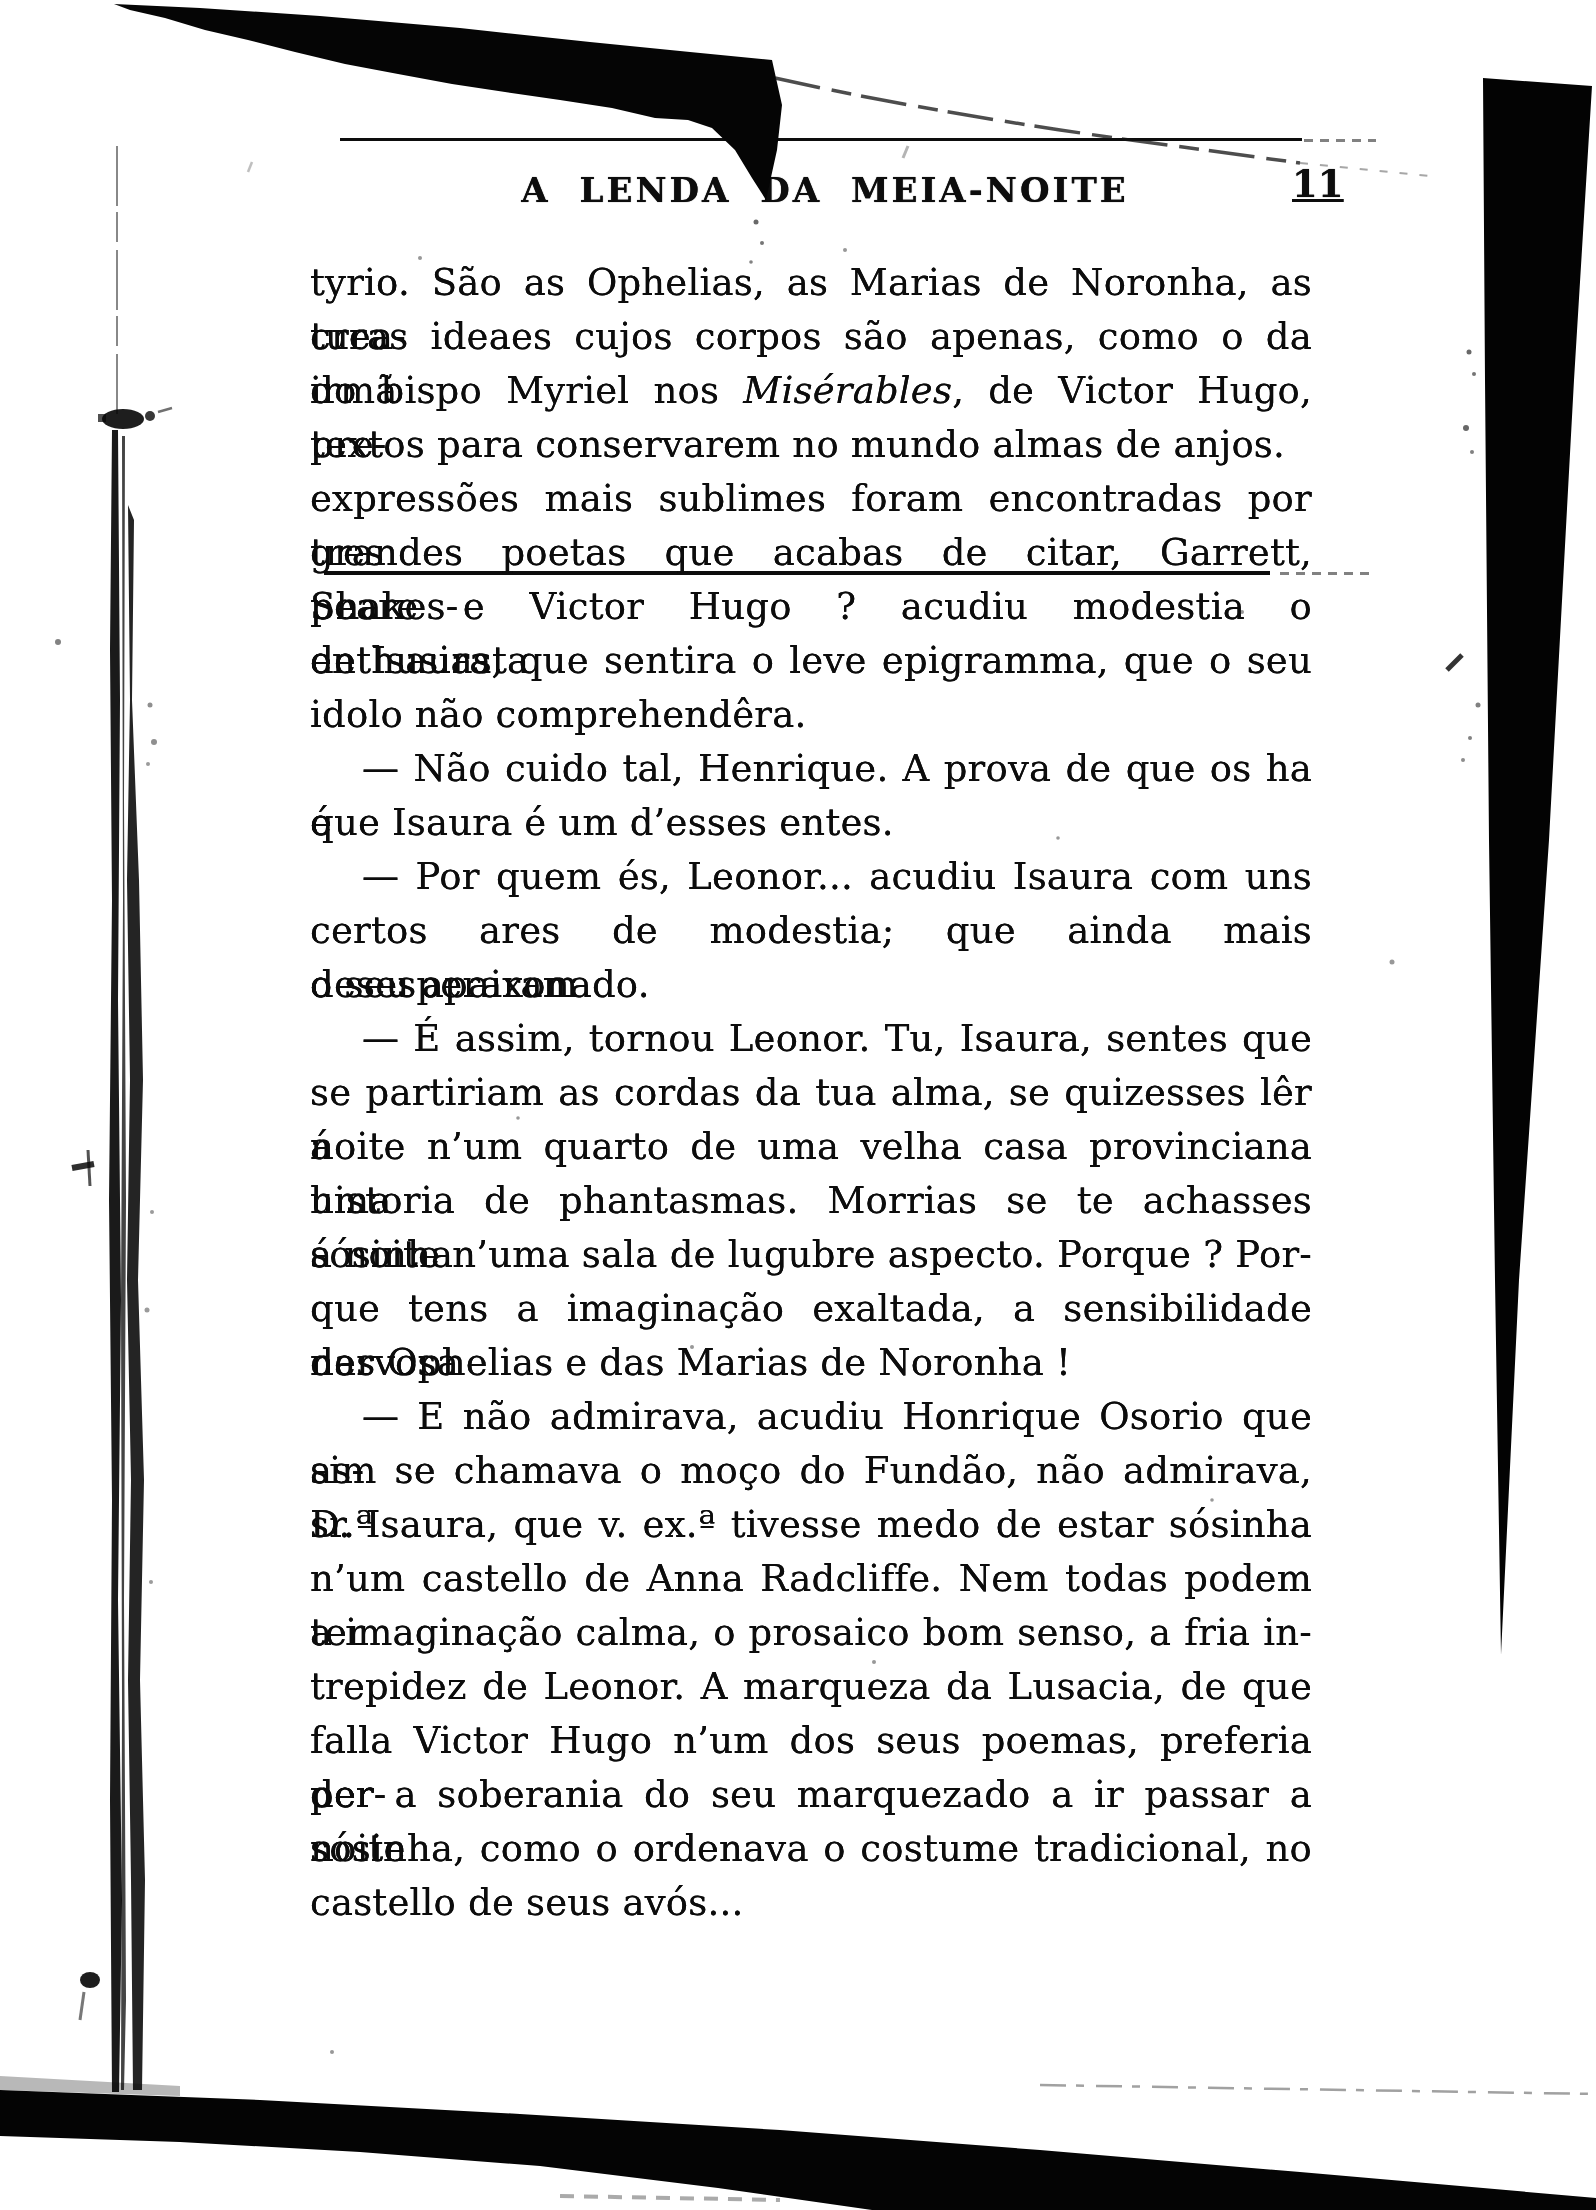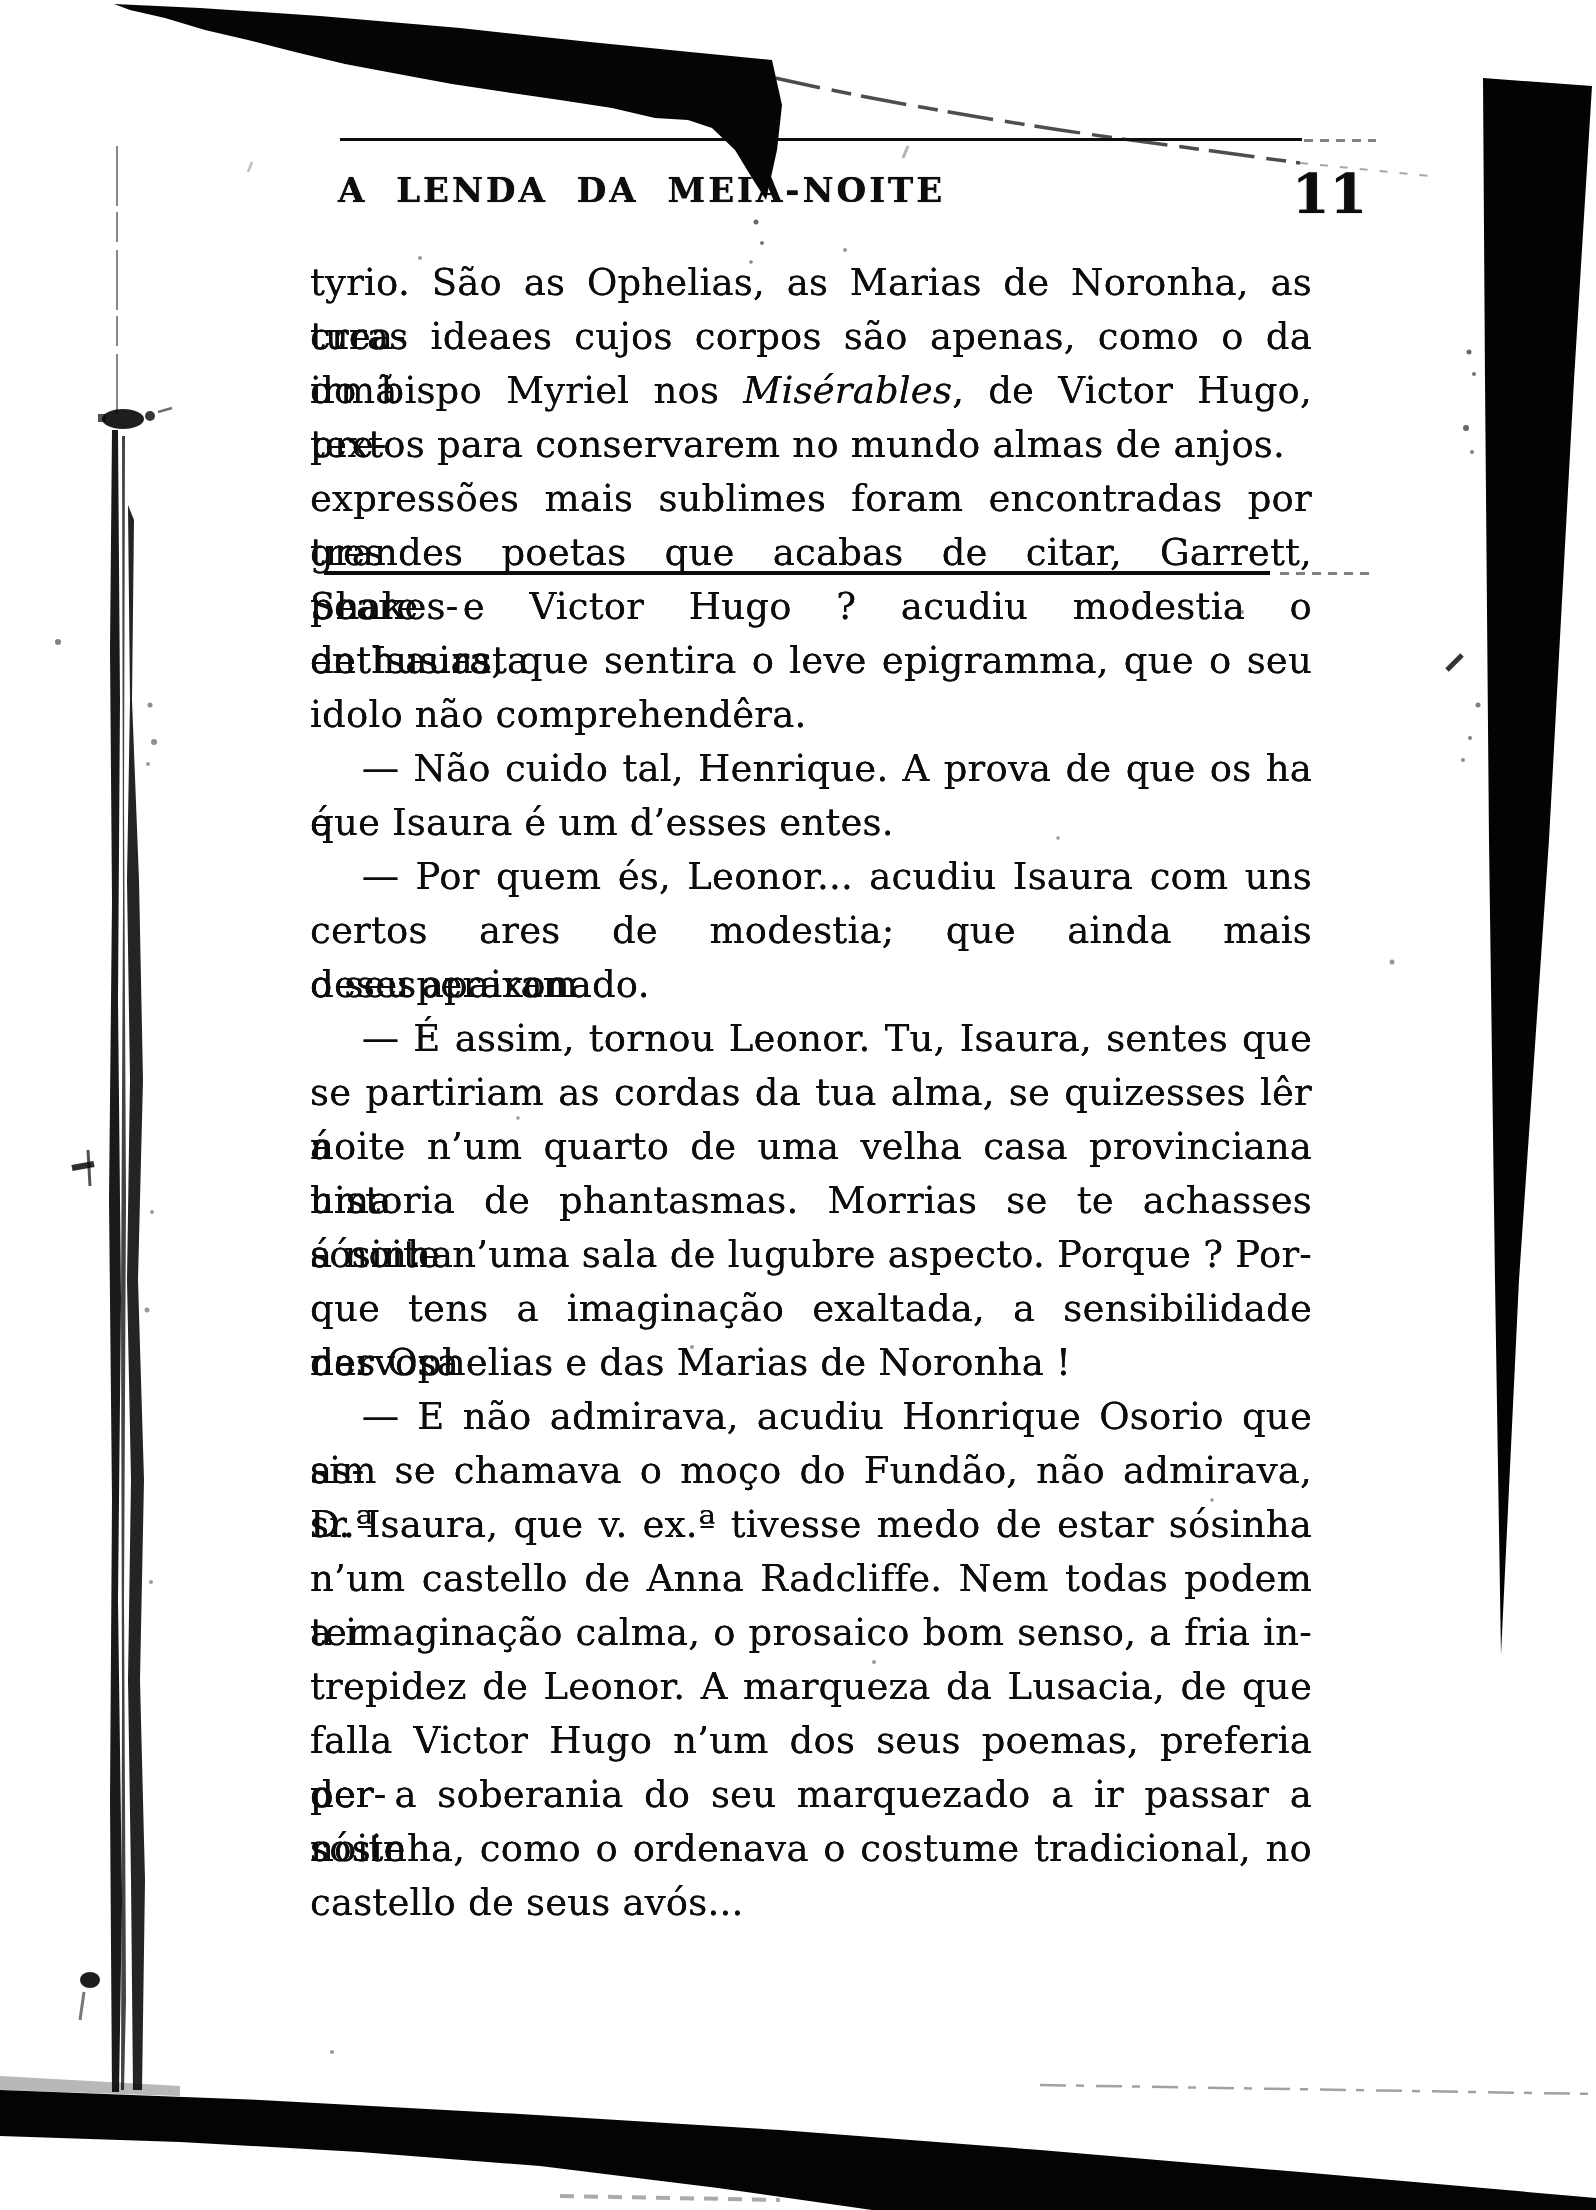--- a/index.html
+++ b/index.html
@@ -10,27 +10,27 @@
     overflow:hidden;
     font-family:"DejaVu Serif","Liberation Serif",serif;
     color:#0c0c0c;
   }
   .artifacts{position:absolute;left:0;top:0;width:1596px;height:2210px;pointer-events:none;}
   .rule{position:absolute;background:#0d0d0d;}
   .rule-tail{position:absolute;height:3px;opacity:.55;
     background:repeating-linear-gradient(90deg,#1a1a1a 0 9px,transparent 9px 16px);}
   .header-title{
     position:absolute;top:170px;left:310px;width:1002px;
-    padding-left:28px;box-sizing:border-box;
+    text-align:center;padding-left:28px;box-sizing:border-box;
     font-size:34px;font-weight:bold;letter-spacing:3px;word-spacing:14px;
     color:#0d0d0d;text-shadow:0 0 .8px #000;white-space:nowrap;
   }
   .page-number{
     position:absolute;top:162px;left:1292px;
-    font-size:54px;font-weight:bold;color:#0d0d0d;text-shadow:0 0 .8px #000;
+    font-size:37px;font-weight:bold;color:#0d0d0d;text-shadow:0 0 .8px #000;text-decoration:underline;
   }
   .body-text{
     position:absolute;left:310px;top:256px;width:1002px;
   }
   .line{
     font-size:37px;line-height:54px;height:54px;
     text-align:justify;text-align-last:justify;
     letter-spacing:.2px;
     text-shadow:0 0 .6px rgba(0,0,0,.9);
     overflow:visible;white-space:normal;

